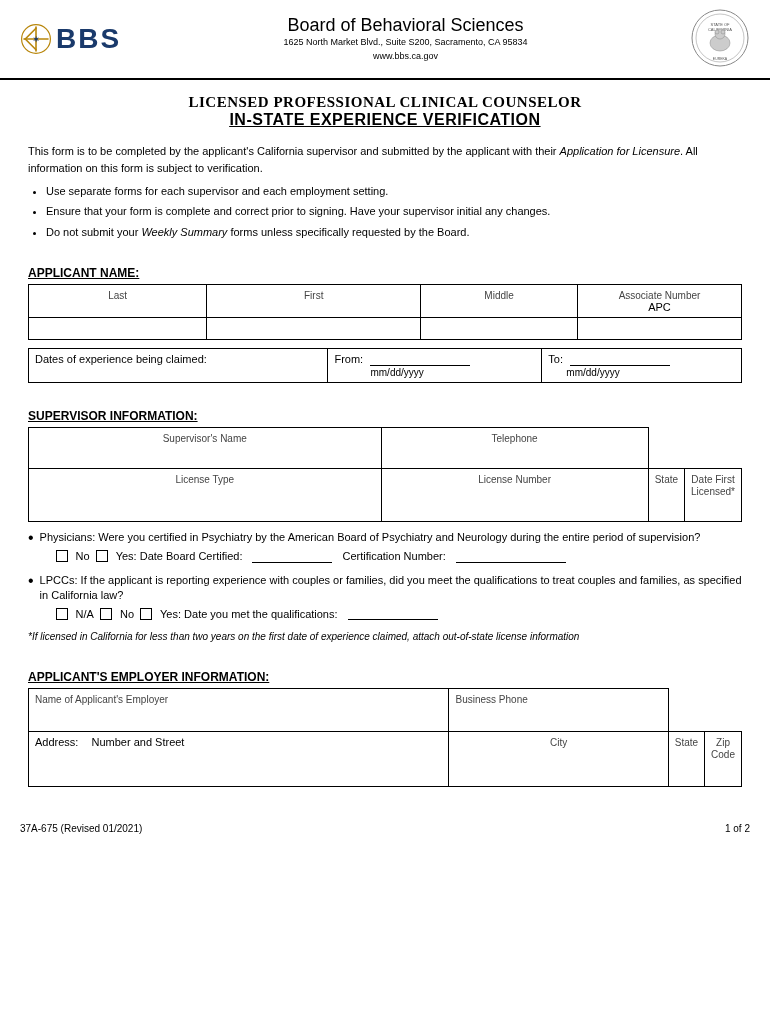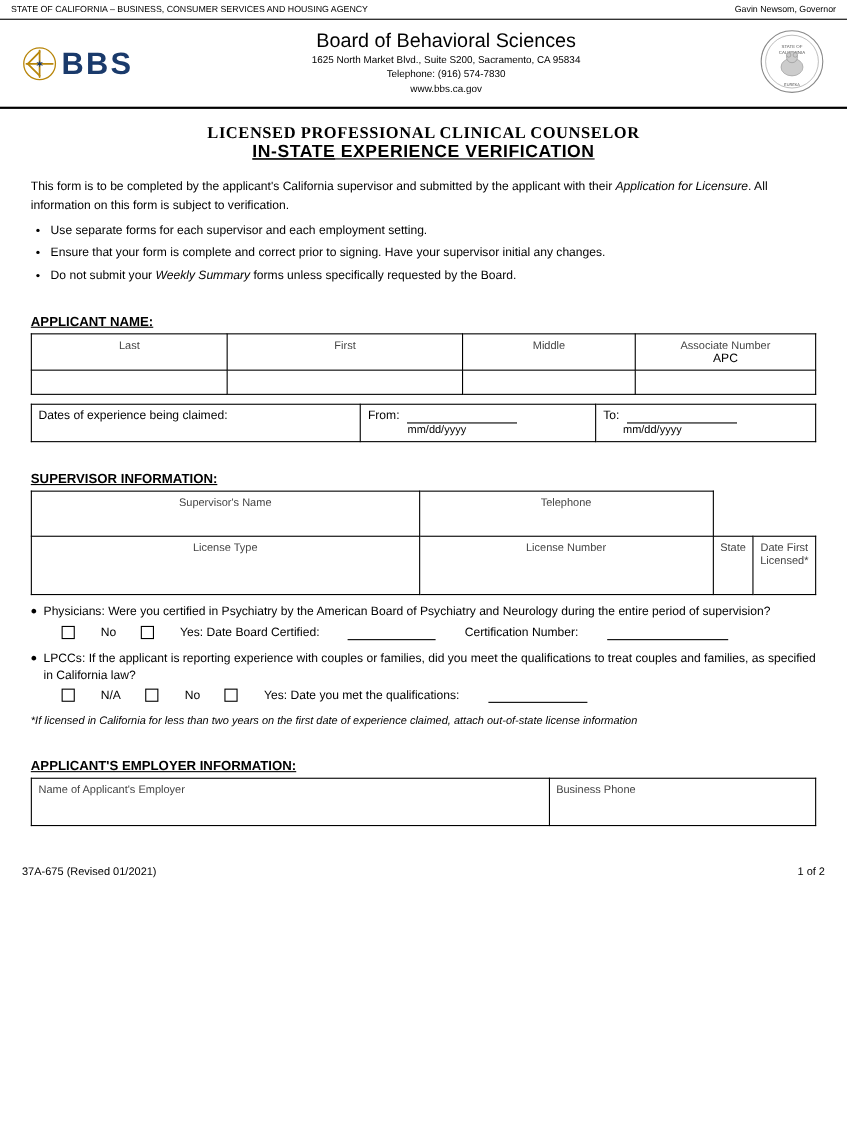--- a/index.html
+++ b/index.html
@@ -118,22 +118,22 @@
       color: #444;
     }
     .inline-line {
       display: inline-block;
       border-bottom: 1px solid #000;
       min-width: 100px;
       margin: 0 4px;
     }
     .checkbox-area {
       display: flex;
-      align-items: flex-start;
-      gap: 22px;
+      align-items: center;
+      gap: 6px;
       margin: 4px 0 4px 16px;
       flex-wrap: wrap;
     }
     .checkbox-box {
       width: 12px;
       height: 12px;
       border: 1px solid #000;
       display: inline-block;
       vertical-align: middle;
       margin-right: 2px;
@@ -163,24 +163,20 @@
       margin-top: 10px;
     }
     .underline-link {
     }
   </style>
 </head>
 <body>
 
 <div class="page">
 
-  <div class="top-bar">
-    <span>STATE OF CALIFORNIA – BUSINESS, CONSUMER SERVICES AND HOUSING AGENCY</span>
-    <span>Gavin Newsom, Governor</span>
-  </div>
 
   <div class="header">
     <div class="bbs-logo">
 
       <svg class="bbs-star" viewBox="0 0 40 40">
 
         <circle cx="20" cy="20" r="18" fill="none" stroke="#b8860b" stroke-width="1.5"></circle>
         <g fill="#b8860b">
           <rect x="19" y="4" width="2" height="32" rx="1"></rect>
           <rect x="4" y="19" width="32" height="2" rx="1"></rect>
@@ -189,21 +185,20 @@
         </g>
 
         <text x="20" y="24" text-anchor="middle" font-size="10" font-weight="bold" fill="#1a3a6b">✶</text>
       </svg>
       <span class="bbs-text">BBS</span>
     </div>
 
     <div class="header-center">
       <div class="org-name">Board of Behavioral Sciences</div>
       <div class="address">1625 North Market Blvd., Suite S200, Sacramento, CA 95834</div>
-      <div class="address">Telephone: (916) 574-7830</div>
       <div class="address">www.bbs.ca.gov</div>
     </div>
 
     <div>
       <svg class="seal" viewBox="0 0 60 60">
         <circle cx="30" cy="30" r="28" fill="none" stroke="#888" stroke-width="1"></circle>
         <circle cx="30" cy="30" r="24" fill="none" stroke="#888" stroke-width="0.5"></circle>
         <text x="30" y="18" text-anchor="middle" font-size="4" fill="#555">STATE OF</text>
         <text x="30" y="23" text-anchor="middle" font-size="4" fill="#555">CALIFORNIA</text>
 
@@ -366,20 +361,39 @@
             <tr>
           <td style="width:66%;">
             <span class="cell-label">Name of Applicant's Employer</span>
             <div style="min-height:22px;">&nbsp;</div>
           </td>
           <td style="width:34%;">
             <span class="cell-label">Business Phone</span>
             <div style="min-height:22px;">&nbsp;</div>
           </td>
         </tr>
+        <tr>
+          <td style="width:66%;">
+            <span>Address:</span>
+            <span style="margin-left:10px;">Number and Street</span>
+            <div style="min-height:22px;">&nbsp;</div>
+          </td>
+          <td style="width:12%; text-align:center;">
+            <span class="cell-label">City</span>
+            <div style="min-height:22px;">&nbsp;</div>
+          </td>
+          <td style="width:10%; text-align:center;">
+            <span class="cell-label">State</span>
+            <div style="min-height:22px;">&nbsp;</div>
+          </td>
+          <td style="width:12%; text-align:center;">
+            <span class="cell-label">Zip Code</span>
+            <div style="min-height:22px;">&nbsp;</div>
+          </td>
+        </tr>
       </tbody>
         </table>
     </div>
 
   </div>
 
   <div class="footer">
     <span>37A-675 (Revised 01/2021)</span>
     <span>1 of 2</span>
   </div>

